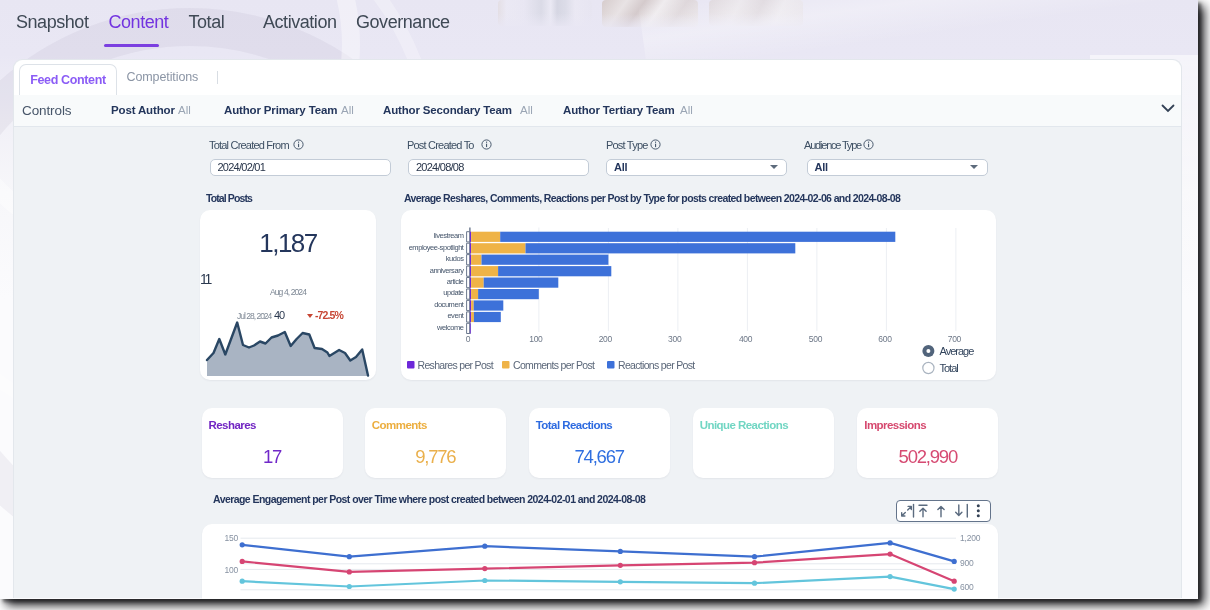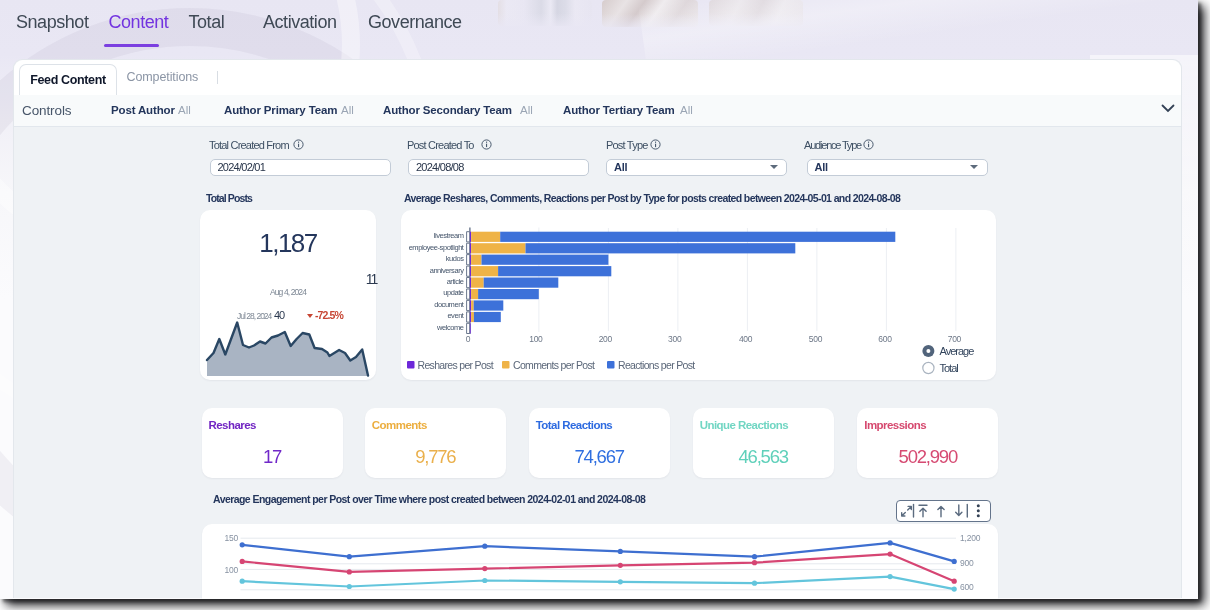--- a/index.html
+++ b/index.html
@@ -7,21 +7,21 @@
   .abs { position:absolute; }
   #win { position:absolute; left:0; top:0; width:1198px; height:599px; overflow:hidden;
          background:linear-gradient(180deg,#e8e6f3 0%, #e9e7f4 9%, #f1f0f7 20%, #f7f7fa 32%, #fbfbfd 50%);
          box-shadow:3px 3px 3px rgba(25,25,28,0.5), 6px 6px 10px rgba(18,18,22,0.98); }
   .navtab { position:absolute; top:12px; font-size:18px; letter-spacing:-0.45px; color:#3f4955; font-weight:500;}
   #panel { position:absolute; left:13px; top:59px; width:1169px; height:539px;
            background:#eff2f5; border:1px solid #e3e7ec; border-bottom:none; border-radius:9px 9px 0 0; }
   #tabstrip { position:absolute; left:0; top:0; width:100%; height:35px; background:#ffffff; border-radius:9px 9px 0 0; }
   #feedtab { position:absolute; left:5px; top:4px; width:98px; height:31px; background:#fff;
              border:1px solid #dde2e8; border-bottom:none; border-radius:7px 7px 0 0;
-             font-size:12.5px; font-weight:bold; color:#0f172a; text-align:center; line-height:31px; letter-spacing:-0.35px;}
+             font-size:12.5px; font-weight:bold; color:#8b5cf6; text-align:center; line-height:31px; letter-spacing:-0.35px;}
   #controls { position:absolute; left:0; top:35px; width:100%; height:32px; background:#f8fafb; border-bottom:1px solid #e2e7ed; }
   .ctl-b { position:absolute; top:9px; font-size:11.5px; font-weight:bold; color:#24365c; letter-spacing:-0.15px;}
   .ctl-all { position:absolute; top:9px; font-size:11.5px; color:#9aa5b4; }
   .flabel { position:absolute; font-size:11px; color:#3d4f63; letter-spacing:-0.8px; }
   .finput { position:absolute; top:159px; width:181px; height:17px; background:#fff; border:1px solid #c3ccd7; border-radius:5px;
             font-size:11px; color:#273449; line-height:15px; padding-left:7px; letter-spacing:-0.75px;}
   .sect-title { position:absolute; font-size:10.5px; font-weight:bold; color:#24365c; letter-spacing:-0.62px; }
   .card { position:absolute; background:#fff; border-radius:10px; box-shadow:0 1px 2px rgba(30,40,60,0.06); }
   .kpi-t { position:absolute; left:7px; top:11px; font-size:11.5px; font-weight:bold; letter-spacing:-0.55px; }
   .kpi-v { position:absolute; left:0; top:37.5px; width:100%; text-align:center; font-size:18.5px; letter-spacing:-1.2px;}
@@ -40,21 +40,21 @@
   <div class="abs" style="left:709px; top:0; width:94px; height:26px; border-radius:4px; background:linear-gradient(115deg, rgba(205,190,180,0.35) 0%, rgba(238,232,226,0.42) 30%, rgba(198,182,172,0.30) 52%, rgba(240,235,230,0.40) 72%, rgba(215,202,194,0.25) 100%);"></div>
   <div class="abs" style="left:709px; top:13px; width:94px; height:13px; background:linear-gradient(180deg, rgba(233,231,244,0) 0%, rgba(233,231,244,0.8) 100%);"></div>
 
   <div class="abs" style="left:640px; top:-40px; width:640px; height:70px; background:linear-gradient(180deg, rgba(255,255,255,0.0), rgba(255,255,255,0.30), rgba(255,255,255,0.0)); transform:rotate(-8deg);"></div>
   <div class="abs" style="left:1090px; top:55px; width:108px; height:240px; background:linear-gradient(180deg, rgba(255,255,255,0.55), rgba(255,255,255,0.0));"></div>
 
   <div class="navtab" style="left:16px;">Snapshot</div>
   <div class="navtab" style="left:108.5px; color:#7334e0; letter-spacing:-0.45px;">Content</div>
   <div class="navtab" style="left:188.5px;">Total</div>
   <div class="navtab" style="left:263px;">Activation</div>
-  <div class="navtab" style="left:356px;margin-left:12px;">Governance</div>
+  <div class="navtab" style="left:356px;">Governance</div>
   <div class="abs" style="left:104.3px; top:43.5px; width:55px; height:3px; background:#7b3fe0; border-radius:2px;"></div>
 
   <div id="panel">
     <div id="tabstrip">
       <div id="feedtab">Feed Content</div>
       <div class="abs" style="left:112.5px; top:0; height:35px; font-size:12.5px; color:#8b95a5; line-height:34px; letter-spacing:-0.1px;">Competitions</div>
       <div class="abs" style="left:203px; top:11px; width:1px; height:13px; background:#d8dde3;"></div>
     </div>
     <div id="controls">
       <div class="abs" style="left:8px; top:8px; font-size:13.5px; color:#475569; letter-spacing:-0.1px;">Controls</div>
@@ -98,25 +98,25 @@
     </svg>
 
   <div class="finput" style="left:209.5px;">2024/02/01</div>
   <div class="finput" style="left:408px;">2024/08/08</div>
   <div class="finput" style="left:606px; color:#24365c; font-weight:bold; letter-spacing:-0.2px;">All</div>
   <div class="abs" style="left:770px; top:165px; width:0; height:0; border-left:4px solid transparent; border-right:4px solid transparent; border-top:4.5px solid #5d6b7c;"></div>
   <div class="finput" style="left:806.5px; color:#24365c; font-weight:bold; letter-spacing:-0.2px;">All</div>
   <div class="abs" style="left:970px; top:165px; width:0; height:0; border-left:4px solid transparent; border-right:4px solid transparent; border-top:4.5px solid #5d6b7c;"></div>
 
   <div class="sect-title" style="left:206px; top:192px; letter-spacing:-0.9px;">Total Posts</div>
-  <div class="sect-title" style="left:404px; top:192px;">Average Reshares, Comments, Reactions per Post by Type for posts created between 2024-05-01 and 2024-08-08</div>
+  <div class="sect-title" style="left:404px; top:192px;">Average Reshares, Comments, Reactions per Post by Type for posts created between 2024-02-06 and 2024-08-08</div>
 
   <div class="card" style="left:200px; top:210px; width:176px; height:170px;"></div>
   <div class="abs" style="left:200px; top:228px; width:176px; text-align:center; font-size:26px; letter-spacing:-1.5px; color:#24365c;">1,187</div>
-  <div class="abs" style="left:200px; top:271px; width:176px; text-align:right; font-size:14px; letter-spacing:-2.2px; color:#2c3a50;">11</div>
+  <div class="abs" style="left:200px; top:271px; width:176px; text-align:left; font-size:14px; letter-spacing:-2.2px; color:#2c3a50;">11</div>
   <div class="abs" style="left:200px; top:287px; width:176px; text-align:center; font-size:8.5px; letter-spacing:-0.9px; color:#7d8794;">Aug 4, 2024</div>
   <div class="abs" style="left:237px; top:311px; font-size:8.5px; letter-spacing:-1.0px; color:#7d8794;">Jul 28, 2024</div>
   <div class="abs" style="left:274px; top:309px; font-size:11px; letter-spacing:-1.2px; color:#2c3a50;">40</div>
   <div class="abs" style="left:307px; top:313.5px; width:0; height:0; border-left:3.2px solid transparent; border-right:3.2px solid transparent; border-top:4px solid #c74634;"></div>
   <div class="abs" style="left:315px; top:309px; font-size:10.5px; font-weight:bold; letter-spacing:-0.9px; color:#c74634;">-72.5%</div>
   <svg class="abs" style="left:200px; top:318px;" width="176" height="60" viewBox="0 0 176 60">
     <path d="M7 42 L13.5 35 L19.3 21 L25.3 36.5 L37.2 4.5 L43 27 L49 29.5 L54 27.5 L60 23.5 L65.5 25.5 L71.5 19.5 L78 17.5 L84.8 14 L90.7 28 L96.6 21 L102.6 15 L109.3 16.5 L114.6 30 L122 31 L127.4 34.5 L129.4 38 L139.1 32 L145 35 L150.3 42.5 L156 39 L162.2 31.5 L168 57.5 L168 58 L7 58 Z" fill="#a9b4c3"></path>
     <path d="M7 42 L13.5 35 L19.3 21 L25.3 36.5 L37.2 4.5 L43 27 L49 29.5 L54 27.5 L60 23.5 L65.5 25.5 L71.5 19.5 L78 17.5 L84.8 14 L90.7 28 L96.6 21 L102.6 15 L109.3 16.5 L114.6 30 L122 31 L127.4 34.5 L129.4 38 L139.1 32 L145 35 L150.3 42.5 L156 39 L162.2 31.5 L168 57.5" fill="none" stroke="#2a4764" stroke-width="2.4" stroke-linejoin="round" stroke-linecap="round"></path>
   </svg>
 
@@ -218,21 +218,20 @@
   <div class="card" style="left:364.8px; top:408px; width:141px; height:69.5px;">
     <div class="kpi-t" style="color:#ecae3f;">Comments</div>
     <div class="kpi-v" style="color:#eab04c;">9,776</div>
   </div>
   <div class="card" style="left:528.7px; top:408px; width:141px; height:69.5px;">
     <div class="kpi-t" style="color:#2e6be0;">Total Reactions</div>
     <div class="kpi-v" style="color:#2f6fe0;">74,667</div>
   </div>
   <div class="card" style="left:692.7px; top:408px; width:141px; height:69.5px;">
     <div class="kpi-t" style="color:#71d6c3;">Unique Reactions</div>
-    <div class="kpi-v" style="color:#5fd0ba;">46,563</div>
   </div>
   <div class="card" style="left:857.3px; top:408px; width:141px; height:69.5px;">
     <div class="kpi-t" style="color:#d6496f;">Impressions</div>
     <div class="kpi-v" style="color:#d64a72;">502,990</div>
   </div>
 
   <div class="sect-title" style="left:213px; top:493px; letter-spacing:-0.56px;">Average Engagement per Post over Time where post created between 2024-02-01 and 2024-08-08</div>
 
   <div class="abs" style="left:896px; top:500px; width:95px; height:21.5px; background:#fff; border:1.3px solid #64748b; border-radius:4px;"></div>
   <svg class="abs" style="left:896px; top:500px;" width="95" height="21.5" viewBox="0 0 95 21.5">

